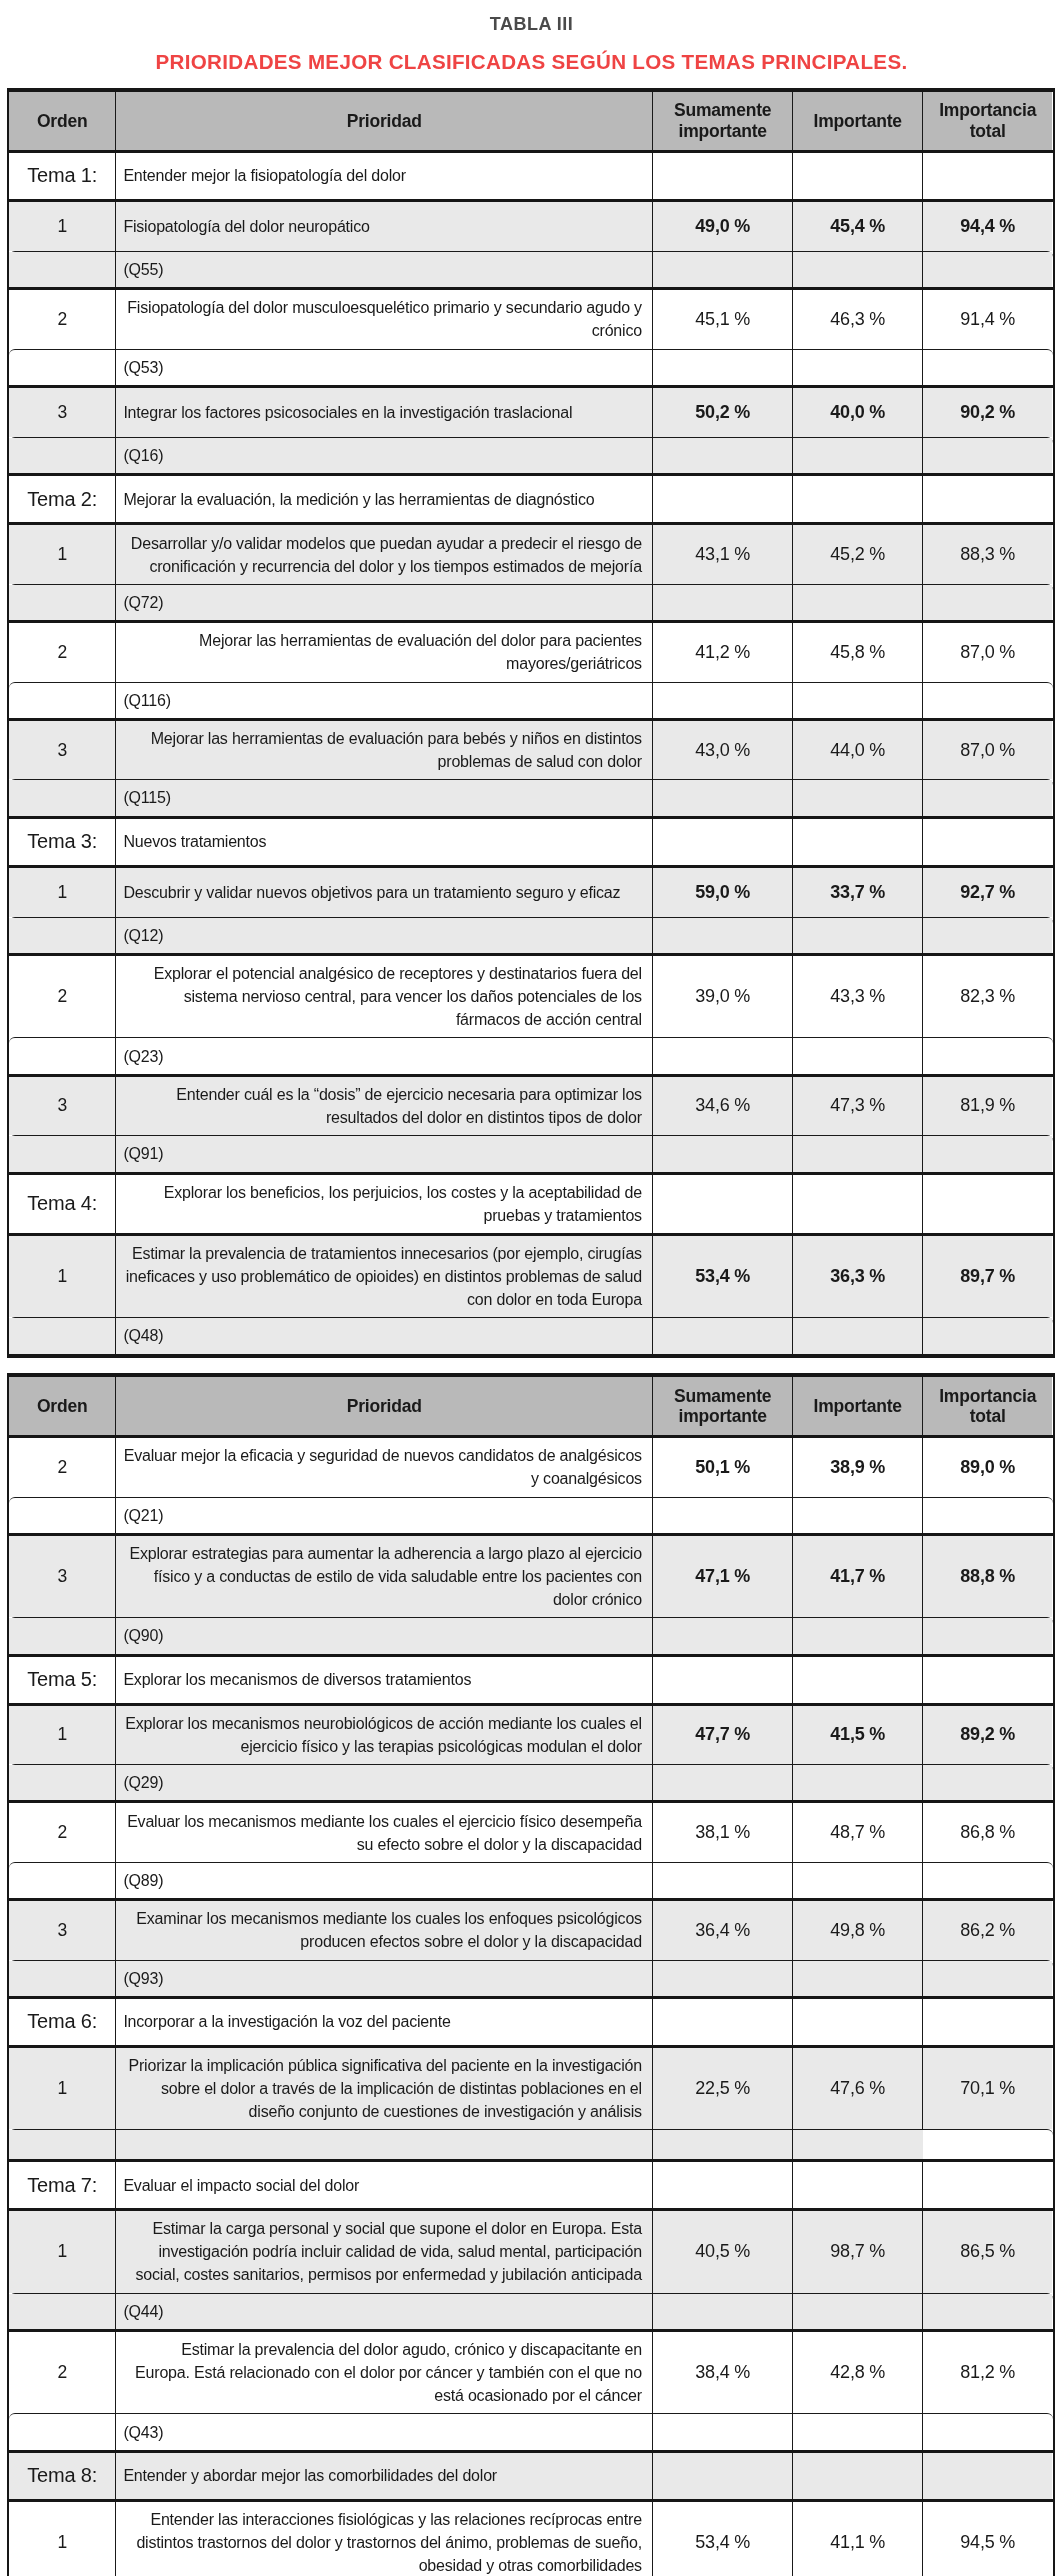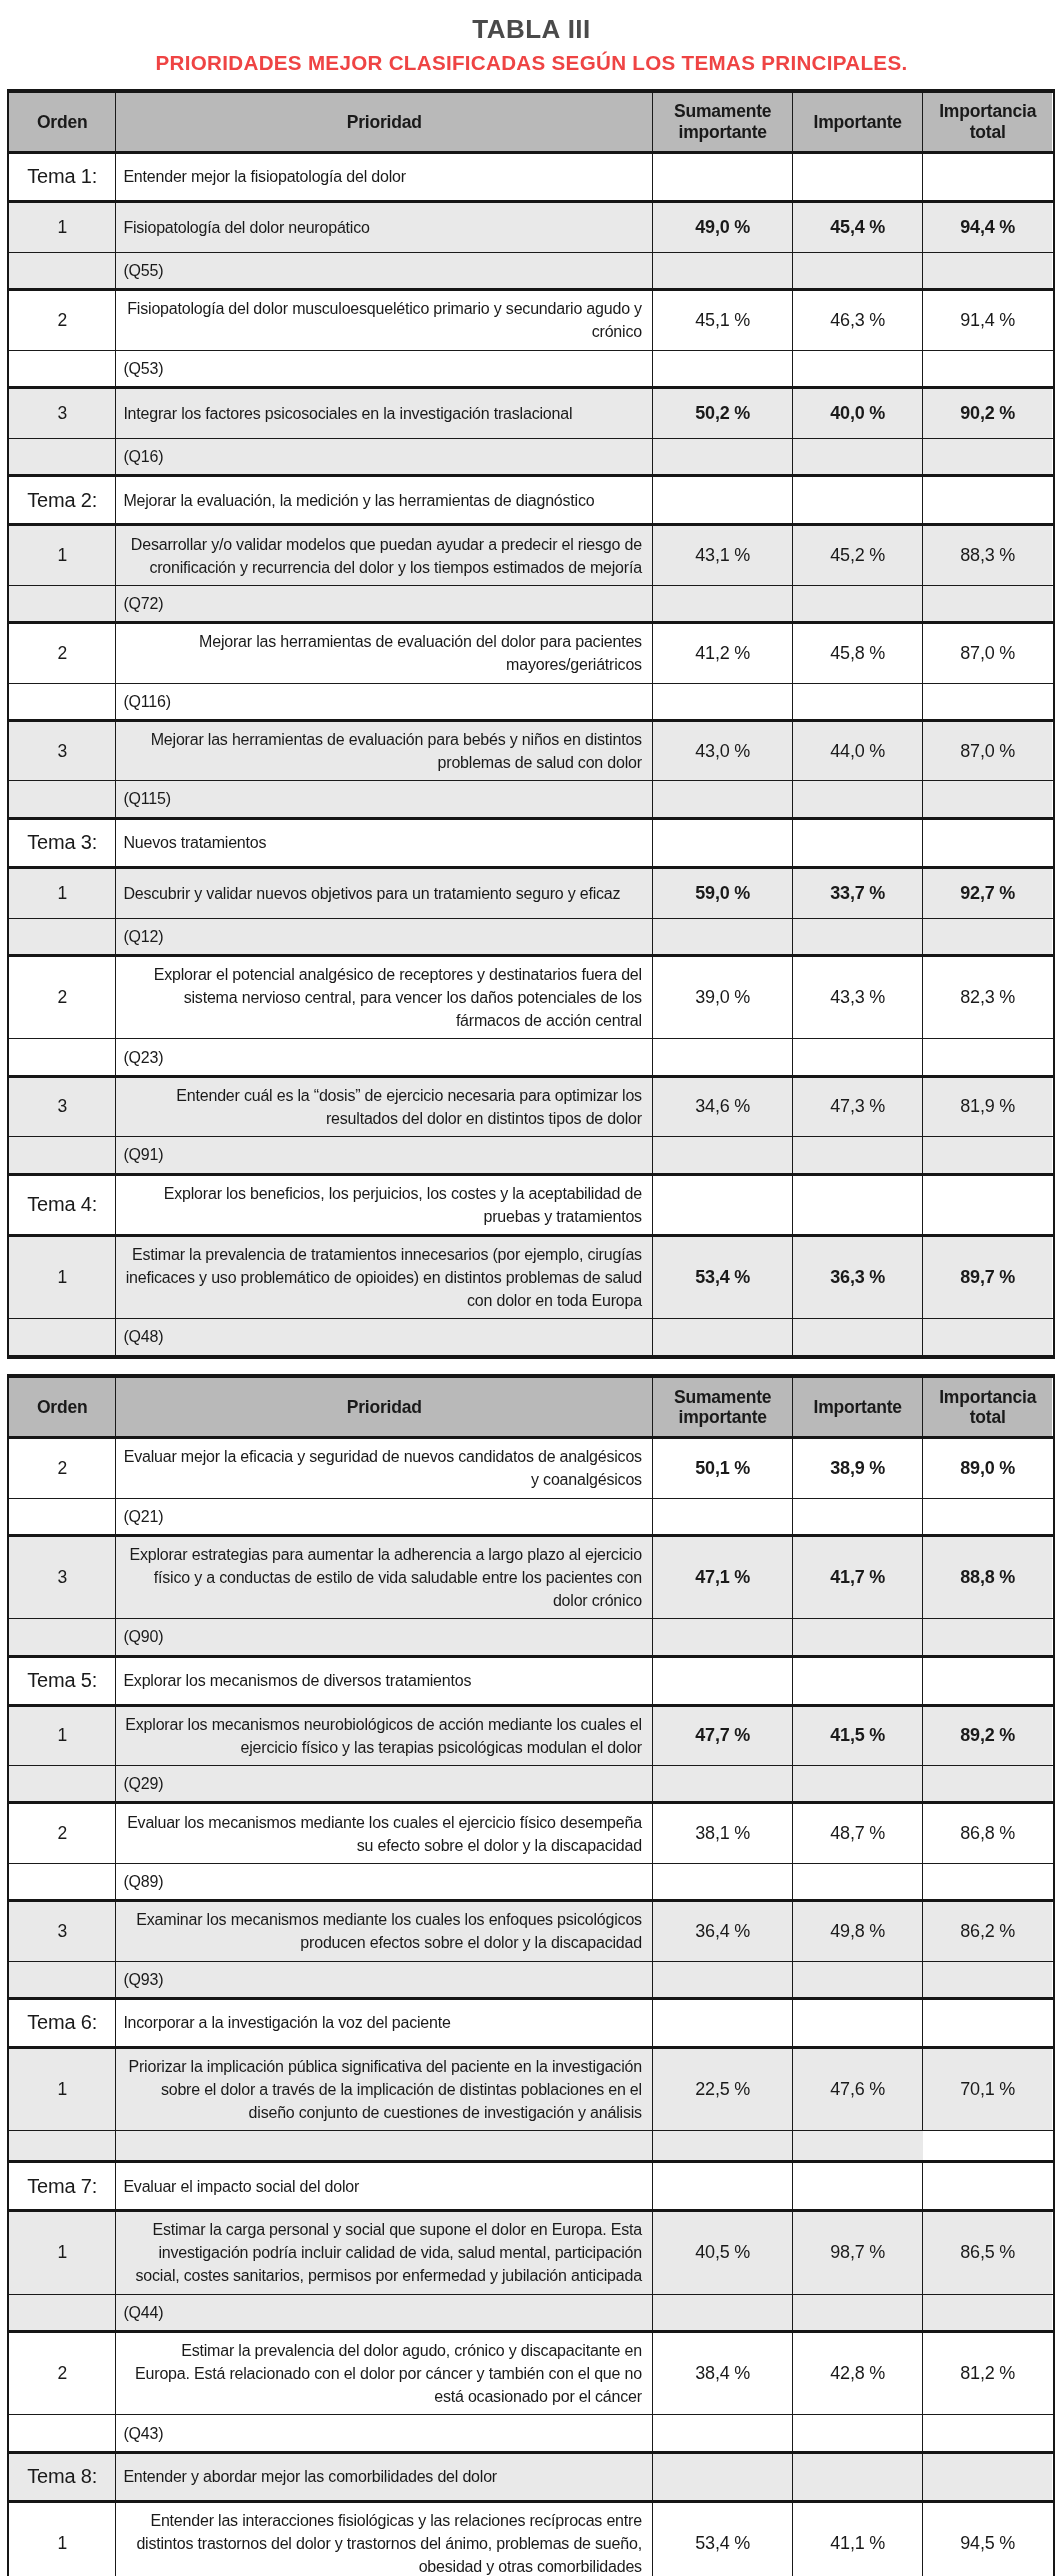--- a/index.html
+++ b/index.html
@@ -8,22 +8,22 @@
     width: 1063px;
     min-height: 3371px;
     font-family: "Liberation Sans", sans-serif;
     color: #1a1a1a;
     letter-spacing: -0.2px;
   }
   .page { padding: 9.3px 7.2px 10.3px 7.2px; }
 
   .title-block { text-align: center; margin: 5.2px 0 13.4px 0; }
   .doc-title {
-    font-size: 26px; font-weight: 700; color: #4a4a4a;
-    letter-spacing: 0.5px; margin-bottom: 6px;
+    font-size: 18px; font-weight: 700; color: #4a4a4a;
+    letter-spacing: 0.5px; margin-bottom: 15px;
   }
   .doc-subtitle {
     font-size: 20.6px; font-weight: 700; color: #ef4444;
     letter-spacing: 0.3px;
   }
 
   .tbl {
     width: 1048px;
     border: 2.1px solid #161616;
     border-top-width: 4.1px;
@@ -31,21 +31,21 @@
     background: #ffffff;
   }
   .tbl.second { margin-top: 15.5px; }
 
   .row {
     display: grid;
     grid-template-columns: 107px 537px 140px 130px 129px;
     border-top: 3.6px solid #161616;
   }
   .rows .row:first-child { border-top: none; }
-  .row.inner { border-top: 1.5px solid #1a1a1a; }
+  .row.inner { border-top: 1.5px solid #1a1a1a; border-radius: 6px; }
 
   .cell {
     border-right: 1.5px solid #1a1a1a;
     display: flex;
     align-items: center;
   }
   .cell:last-child { border-right: none; }
 
   .header-row .cell {
     background: #b9b9b9;

